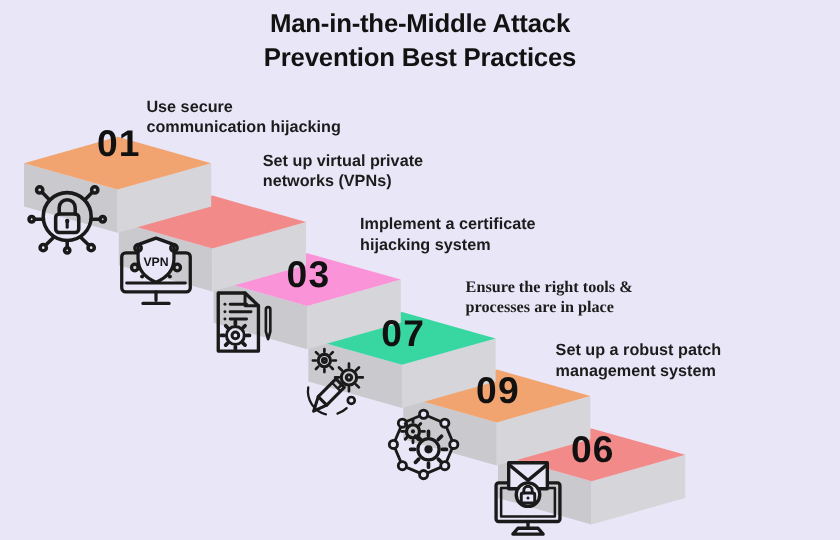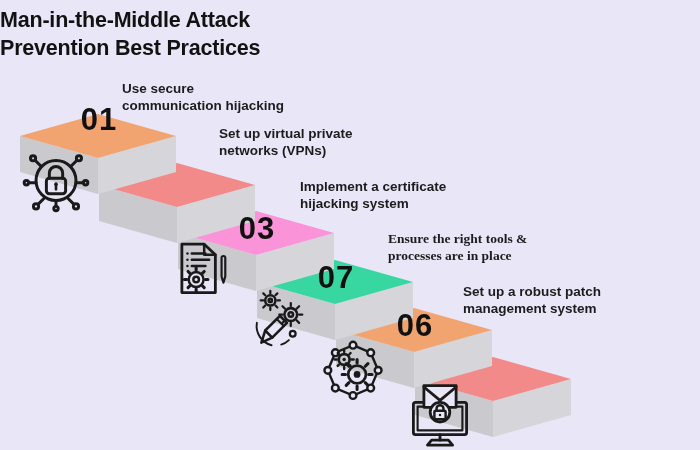--- a/index.html
+++ b/index.html
@@ -4,21 +4,21 @@
 <style>
   html,body{margin:0;padding:0;}
   .stage{
     position:relative;width:700px;height:450px;overflow:hidden;
     background:var(--bg,#E9E6F7);
     font-family:"Liberation Sans", sans-serif;
     color:var(--ink,#1B1B1B);
   }
   .stairs-svg{position:absolute;left:0;top:0;z-index:0;}
   .title{
-    position:absolute;left:0;top:6px;width:100%;text-align:left;
+    position:absolute;left:0;top:6px;width:100%;text-align:center;
     font-size:21.5px;line-height:1.32;font-weight:700;letter-spacing:-0.2px;
     color:#121212;white-space:pre-line;z-index:2;
   }
   .step-num{
     position:absolute;width:64px;text-align:center;
     font-size:31px;font-weight:700;letter-spacing:1px;color:#111;z-index:2;
   }
   .step-label{
     position:absolute;font-size:13.5px;line-height:1.27;font-weight:700;
     color:#1c1c1c;white-space:pre-line;z-index:2;
@@ -65,21 +65,22 @@
       <polygon points="98,114 176,136 98,158 20,136" fill="#F2A470"></polygon>
     </g>
   </svg>
 
   <div class="title">Man-in-the-Middle Attack
 Prevention Best Practices</div>
 
   <div class="step-num" style="left:67px;top:102px;">01</div>
   <div class="step-num" style="left:225px;top:211px;">03</div>
   <div class="step-num" style="left:304px;top:260px;">07</div>
-  <div class="step-num" style="left:383px;top:308px;">06</div>
+  <div class="step-num" style="left:383px;top:308px;">09</div>
+  <div class="step-num" style="left:462px;top:357px;">06</div>
 
   <div class="step-label" style="left:122px;top:80px;">Use secure
 communication hijacking</div>
   <div class="step-label" style="left:219px;top:125px;">Set up virtual private
 networks (VPNs)</div>
   <div class="step-label" style="left:300px;top:178px;">Implement a certificate
 hijacking system</div>
   <div class="step-label" style="left:388px;top:230px;font-family:Liberation Serif, serif;">Ensure the right tools &amp;
 processes are in place</div>
   <div class="step-label" style="left:463px;top:283px;">Set up a robust patch
@@ -104,20 +105,37 @@
         <path d="M66,76 l7,7"></path>
           <circle cx="77" cy="87" r="3.5"></circle>
         <path d="M34,76 l-7,7"></path>
           <circle cx="23" cy="87" r="3.5"></circle>
         <path d="M50,79 v7"></path>
           <circle cx="50" cy="90" r="3"></circle>
       </g>
     </svg>
   </div>
 
+  <div class="icon" style="left:90px;top:193px;width:80px;height:68px;">
+    <svg viewBox="0 0 100 100">
+      <g stroke="#1a1a1a" stroke-width="4" fill="none" stroke-linecap="round" stroke-linejoin="round">
+        <rect x="8" y="26" width="84" height="48" rx="5"></rect>
+        <path d="M14,63 H86" stroke-width="3.5"></path>
+        <path d="M50,74 v10 M34,88 h32"></path>
+        <path d="M50,8 L72,16 V33 C72,49 62,57 50,62 C38,57 28,49 28,33 V16 Z" fill="#E9E6F7"></path>
+        <circle cx="28" cy="20" r="4"></circle>
+          <circle cx="72" cy="20" r="4"></circle>
+        <circle cx="24" cy="44" r="4"></circle>
+          <circle cx="76" cy="44" r="4"></circle>
+        <circle cx="33" cy="55" r="2.5" fill="#1a1a1a" stroke="none"></circle>
+        <circle cx="67" cy="55" r="2.5" fill="#1a1a1a" stroke="none"></circle>
+      </g>
+      <text x="50" y="42" text-anchor="middle" font-size="15" font-weight="bold" fill="#141414">VPN</text>
+    </svg>
+  </div>
 
   <div class="icon" style="left:166px;top:238px;width:64px;height:62px;">
     <svg viewBox="0 0 100 100">
       <g stroke="#1a1a1a" stroke-width="4.5" fill="none" stroke-linecap="round" stroke-linejoin="round">
         <path d="M24,10 H60 L78,27 V88 H24 Z"></path>
         <path d="M60,10 V27 H78" stroke-width="4"></path>
         <circle cx="33" cy="25" r="2" fill="#1a1a1a" stroke="none"></circle>
         <circle cx="33" cy="35" r="2" fill="#1a1a1a" stroke="none"></circle>
         <circle cx="33" cy="45" r="2" fill="#1a1a1a" stroke="none"></circle>
         <path d="M40,25 H62 M40,35 H68 M40,45 H62" stroke-width="4"></path>

